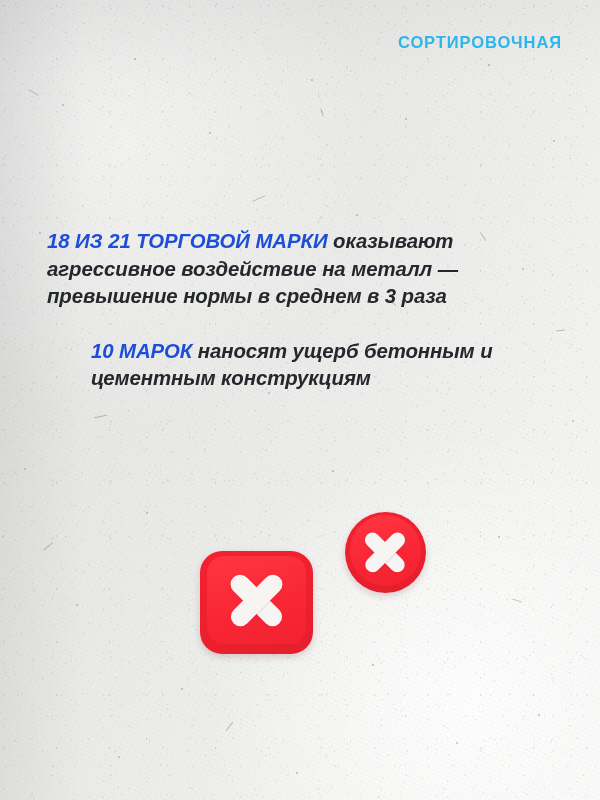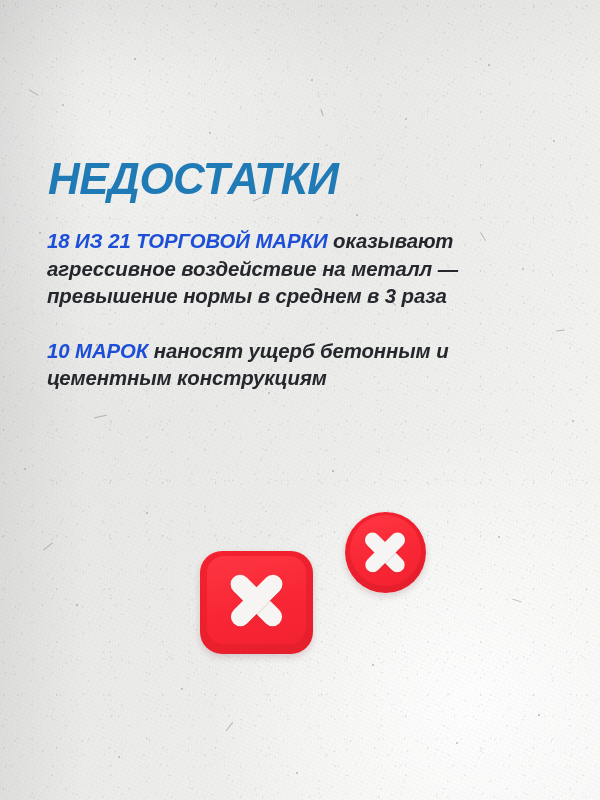--- a/index.html
+++ b/index.html
@@ -135,20 +135,21 @@
   .para {
     font-size: 20.4px;
     line-height: 27.5px;
     font-style: italic;
     font-weight: bold;
     color: #24272c;
     letter-spacing: -0.1px;
   }
   .para + .para {
     margin-top: 27px;
+    margin-left: 44px;
   }
   .hl {
     color: #1d4ed8;
     text-transform: uppercase;
   }
 
   
   .icons {
     position: absolute;
     left: 0;
@@ -286,22 +287,22 @@
     <div class="hair" style="left:512px; top:600px; width:10px; height:1.1px; transform:rotate(18deg);"></div>
     <div class="hair" style="left:224px; top:726px; width:11px; height:1.1px; transform:rotate(-52deg);"></div>
     <div class="hair" style="left:318px; top:112px; width:8px;  height:1.1px; transform:rotate(70deg);"></div>
     <div class="hair" style="left:556px; top:330px; width:9px;  height:1.1px; transform:rotate(-8deg);"></div>
   </div>
 
   <div class="tex-vig"></div>
 
   <div class="content">
 
-
-    <h1 class="headline">НЕДОСТАТКИ</h1>
+    <div class="brand">СОРТИРОВОЧНАЯ</div>
+
 
     <div class="body-block">
 
       <p class="para"><span class="hl">18 из 21 торговой марки</span><span> оказывают агрессивное воздействие на металл — превышение нормы в среднем в 3 раза</span></p>
 
       <p class="para"><span class="hl">10 марок</span><span> наносят ущерб бетонным и цементным конструкциям</span></p>
 
     </div>
 
     <div class="icons">

